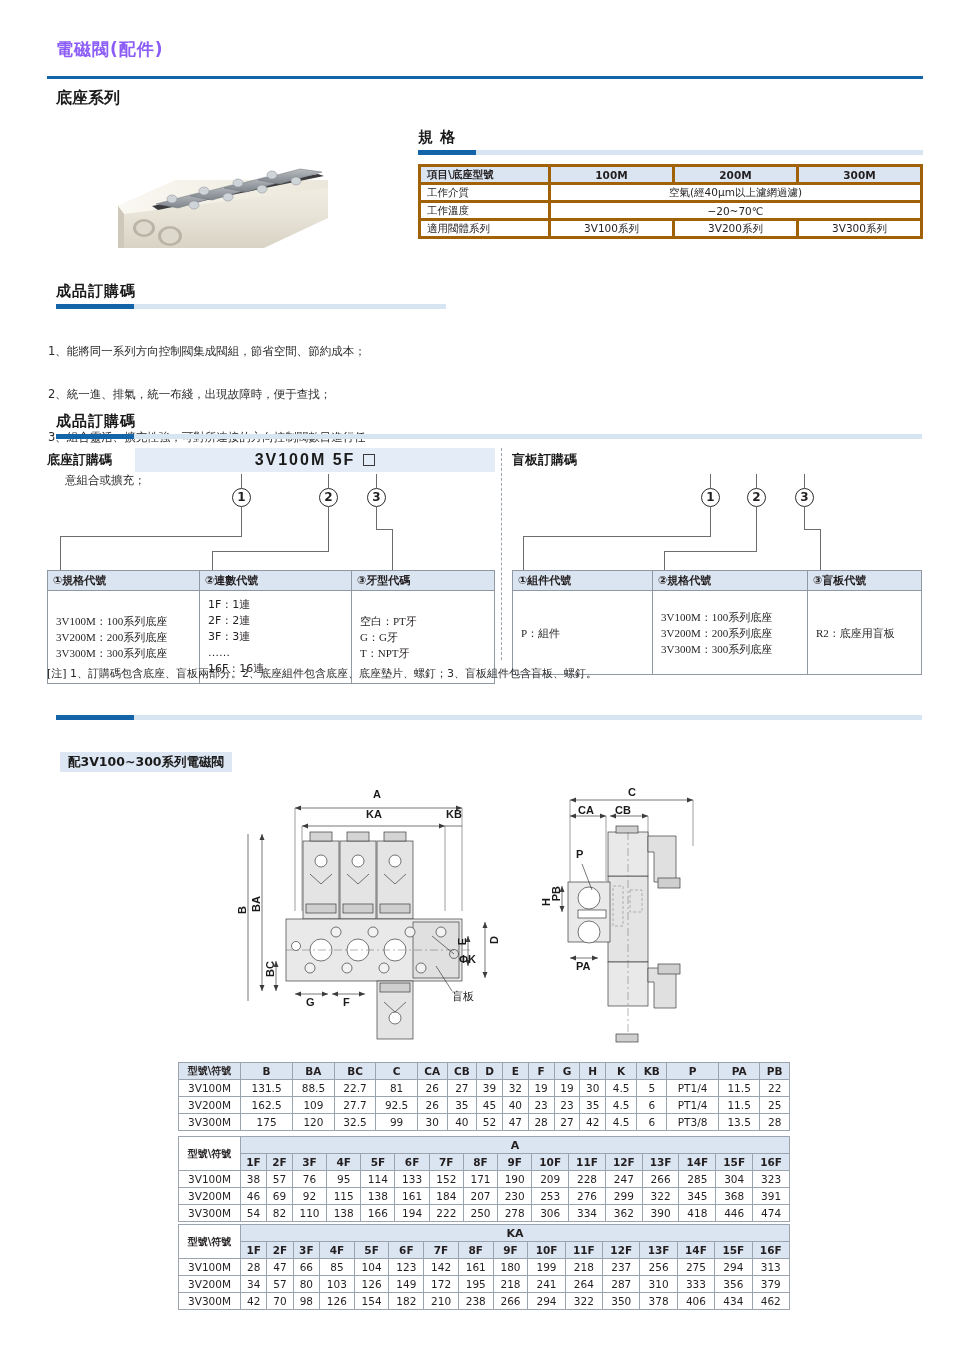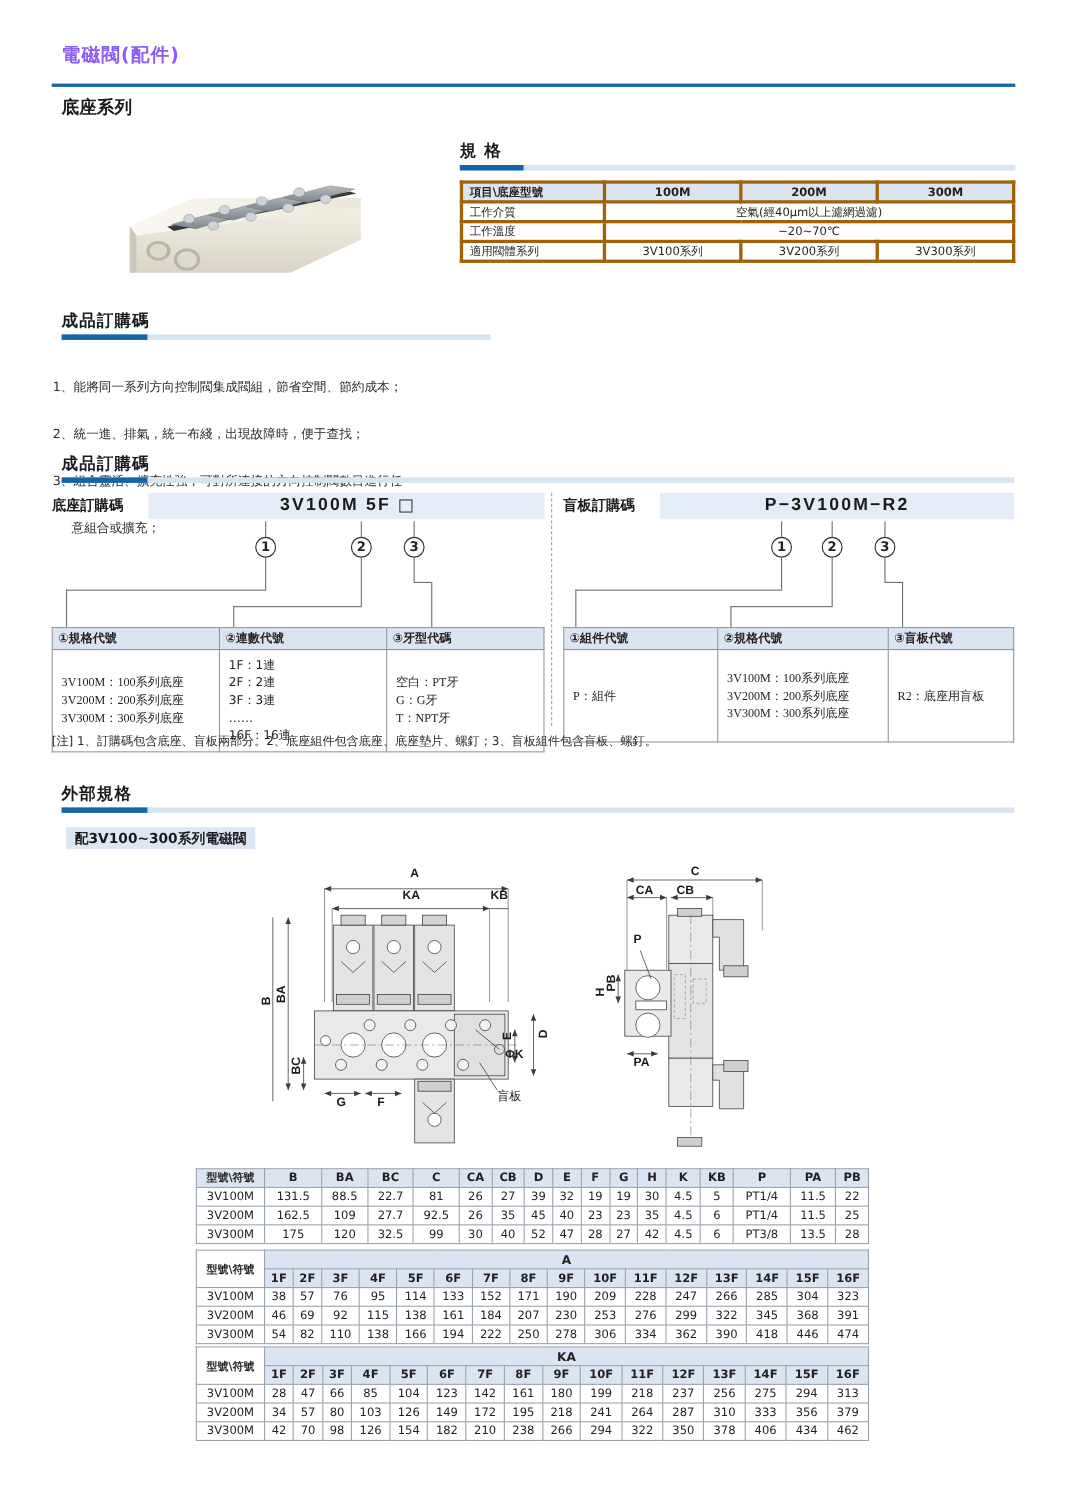--- a/index.html
+++ b/index.html
@@ -308,23 +308,20 @@
           <div>T：NPT牙</div>
         </td>
       </tr>
     </tbody>
       </table>
   </div>
 
   <div class="ord-block ord-right">
     <div class="ord-bar">
       <div class="ord-name">盲板訂購碼</div>
-      <div class="ord-code-box">
-        <span class="ord-code-text">P−3V100M−R2</span>
-      </div>
     </div>
     <div class="callouts">
       <div class="vline" style="left:198px;top:0;height:14px;"></div>
       <div class="vline" style="left:244px;top:0;height:14px;"></div>
       <div class="vline" style="left:292px;top:0;height:14px;"></div>
       <div class="cnum" style="left:189px;top:14px;">1</div>
       <div class="cnum" style="left:235px;top:14px;">2</div>
       <div class="cnum" style="left:283px;top:14px;">3</div>
 
       <div class="vline" style="left:198px;top:33px;height:29px;"></div>
@@ -359,21 +356,20 @@
           <div>R2：底座用盲板</div>
         </td>
       </tr>
     </tbody>
       </table>
   </div>
 
   <div class="ord-note">[注] 1、訂購碼包含底座、盲板兩部分。2、底座組件包含底座、底座墊片、螺釘；3、盲板組件包含盲板、螺釘。</div>
 
   <div class="sec ext-head">
-    <div class="sec-label">外部規格</div>
     <div class="sec-rule"></div>
   </div>
   <div class="ext-sub">配3V100~300系列電磁閥</div>
 
   <div class="draw-area">
 
     <svg width="300" height="262" viewBox="0 0 300 262" style="position:absolute;left:0;top:0;">
       <g stroke="#3c3c3c" stroke-width="0.7" fill="none">
 
         <line x1="55" y1="22" x2="222" y2="22"></line>

